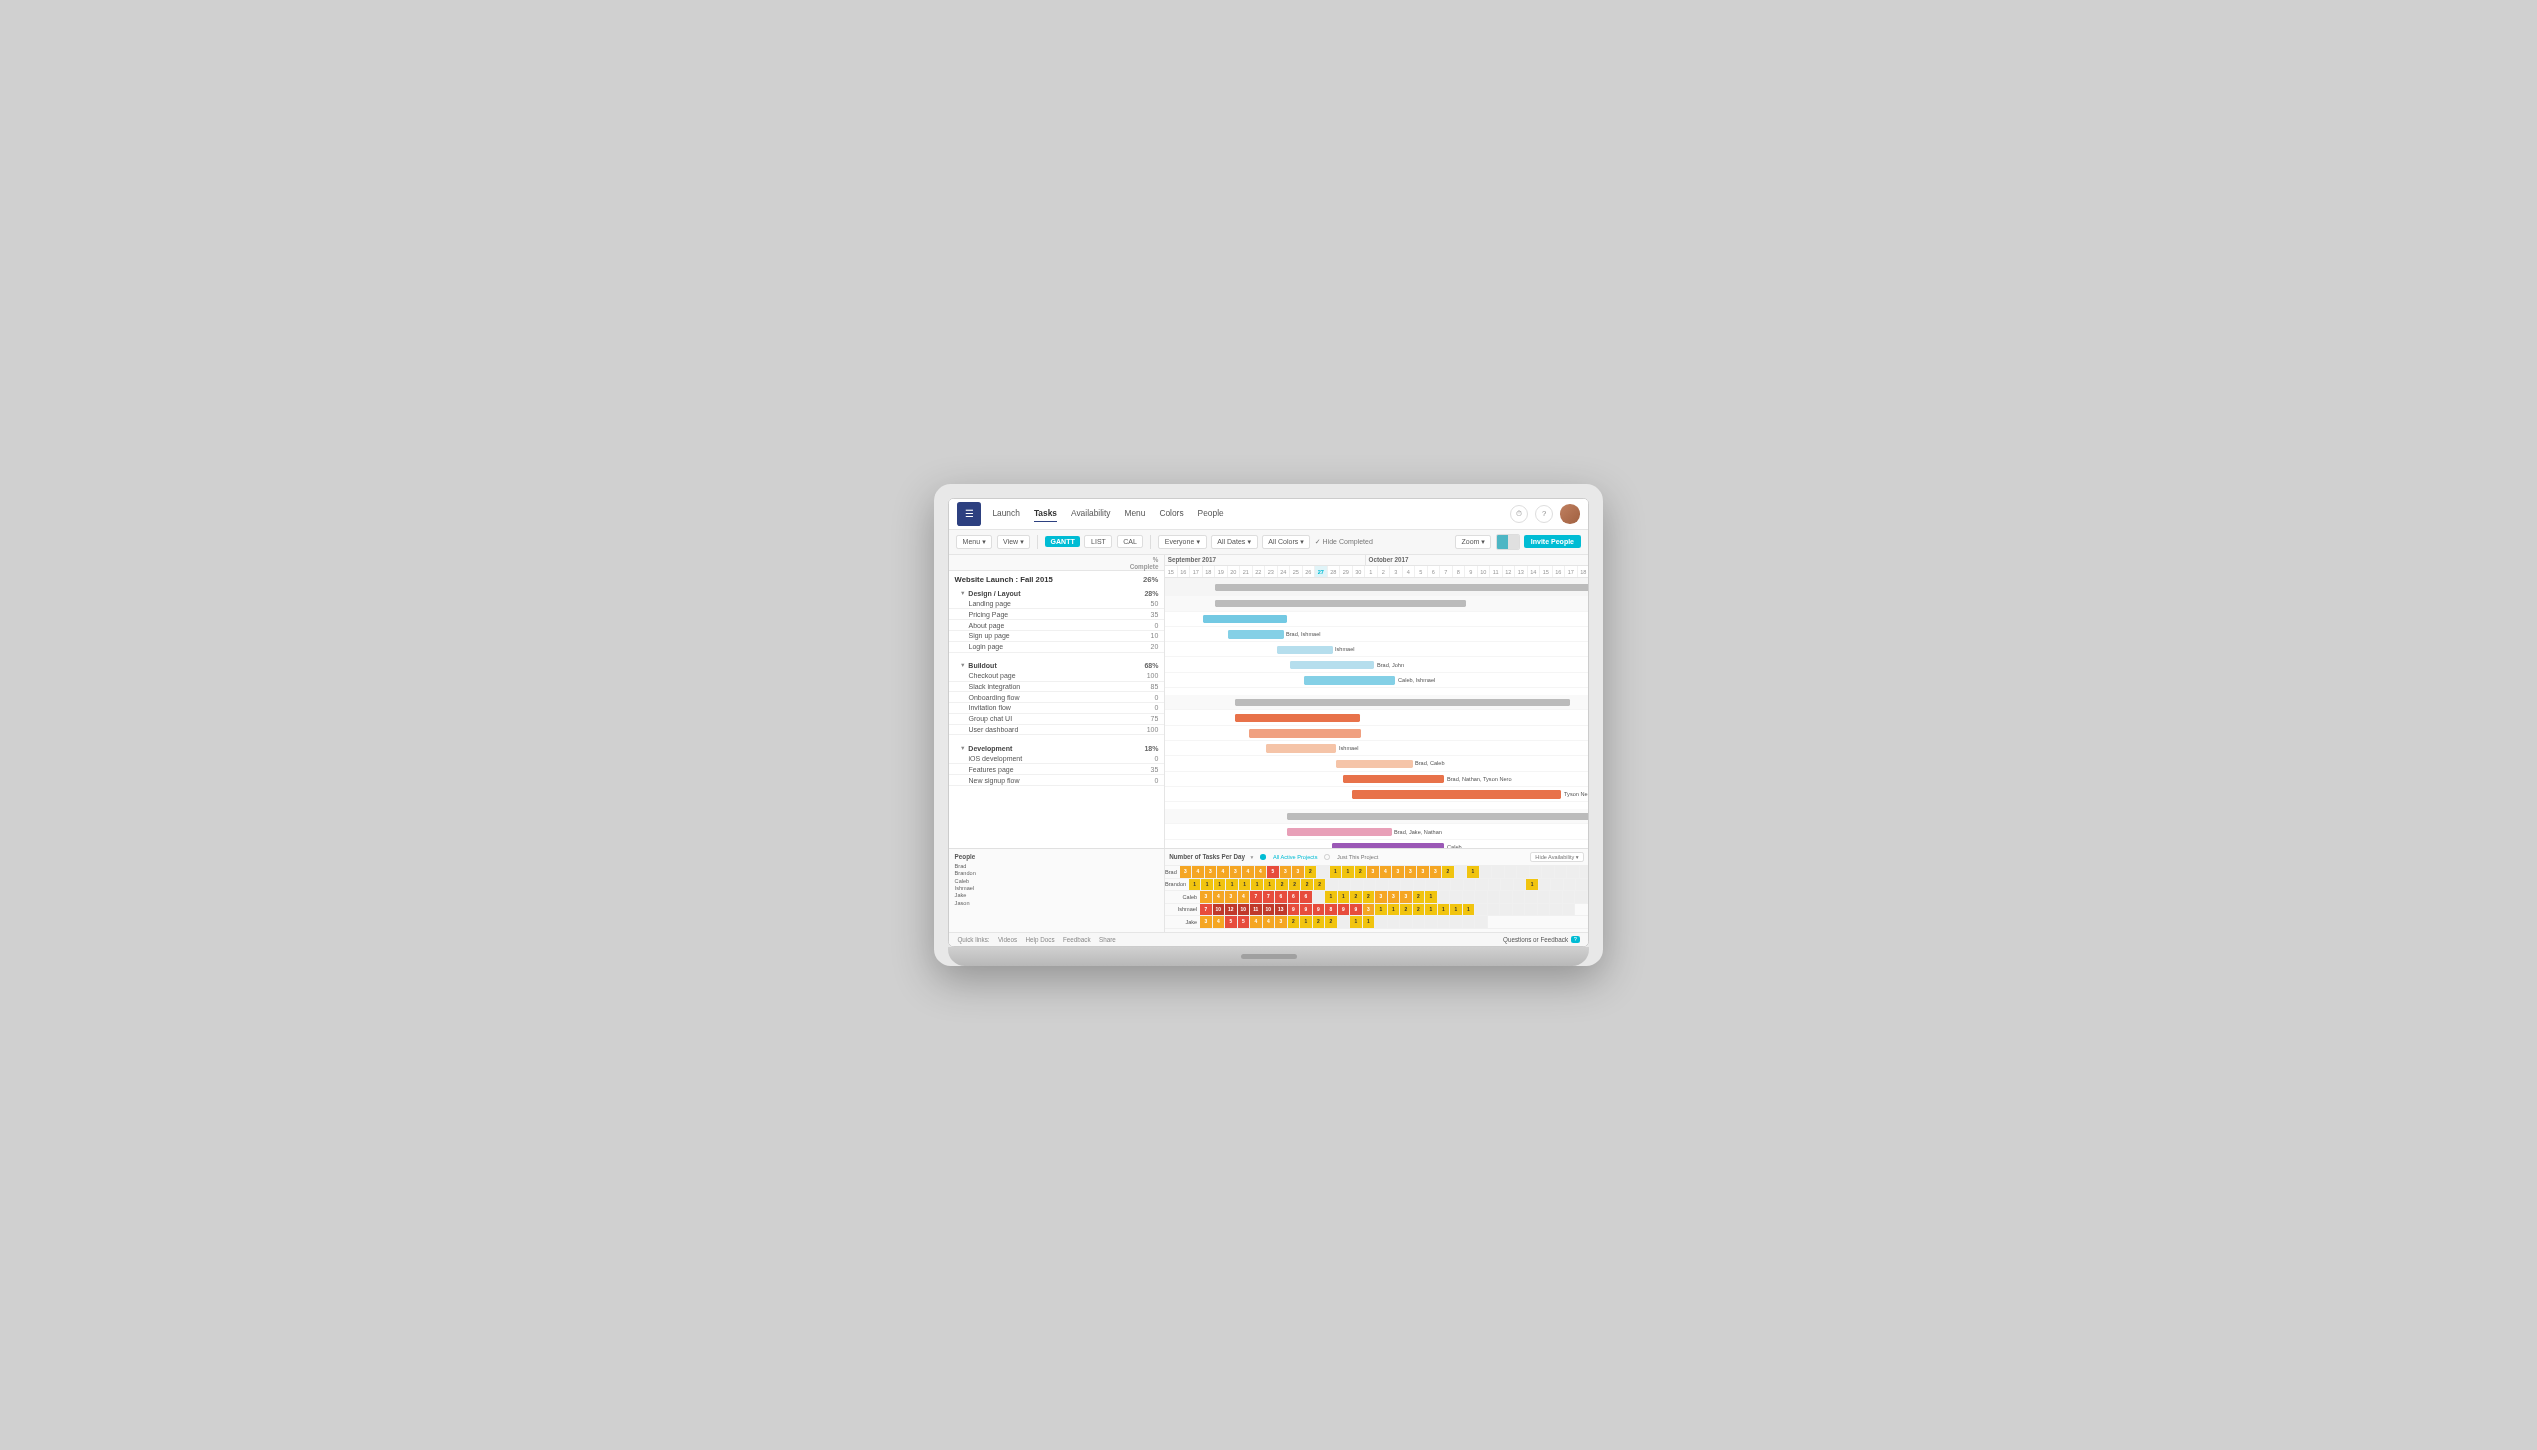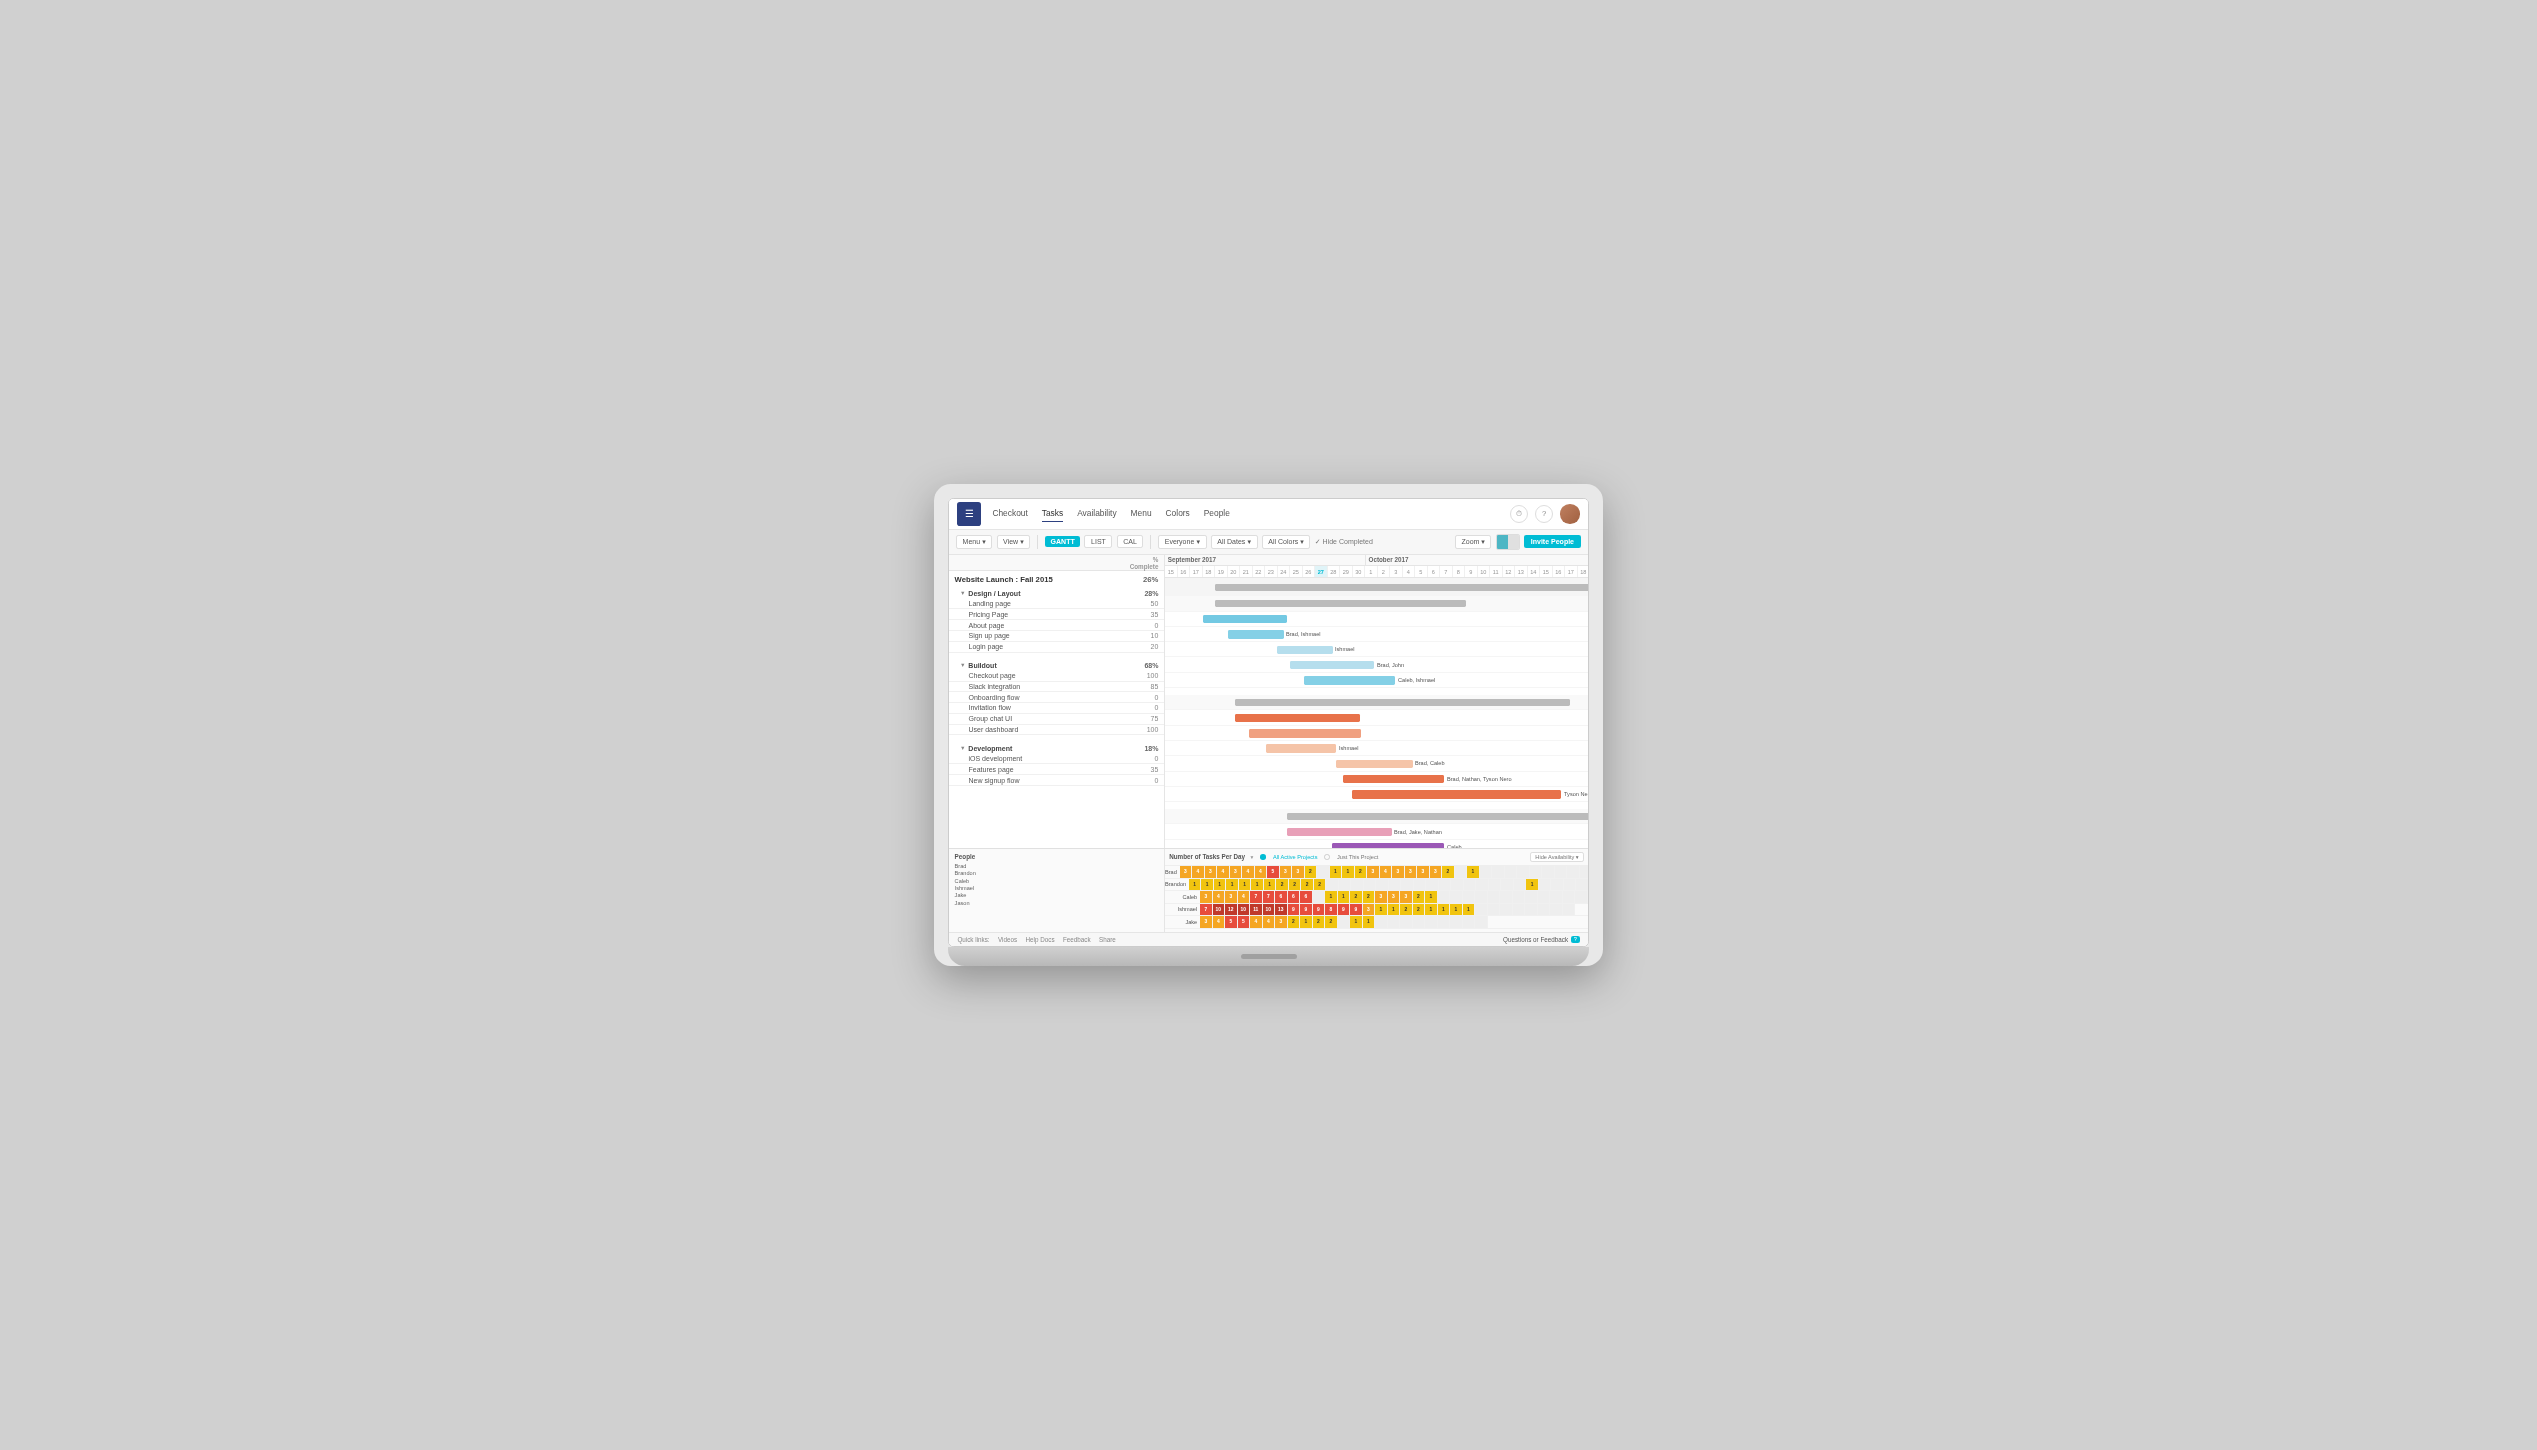--- a/index.html
+++ b/index.html
@@ -73,21 +73,21 @@
     }
     .nav-tab {
       font-size: 8.4px;
       color: #555;
       cursor: pointer;
       padding: 2.8px 0;
       border-bottom: 1.4px solid transparent;
     }
     .nav-tab.active {
       color: #333;
-      font-weight: 400;
+      font-weight: 700;
       border-bottom-color: #2d4080;
     }
     .nav-right {
       display: flex;
       align-items: center;
       gap: 7px;
     }
     .nav-icon-btn {
       width: 18px;
       height: 18px;
@@ -483,21 +483,21 @@
 
 <div class="laptop-outer">
   <div class="laptop-screen">
     <div class="app">
 
       <div class="top-nav">
         <div class="nav-logo">
           <span>☰</span>
         </div>
         <div class="nav-tabs">
-          <div class="nav-tab">Checkout</div>
+          <div class="nav-tab">Launch</div>
           <div class="nav-tab active">Tasks</div>
           <div class="nav-tab">Availability</div>
           <div class="nav-tab">Menu</div>
           <div class="nav-tab">Colors</div>
           <div class="nav-tab">People</div>
         </div>
         <div class="nav-right">
           <div class="nav-icon-btn">⏱</div>
           <div class="nav-icon-btn">?</div>
           <div class="nav-avatar">

